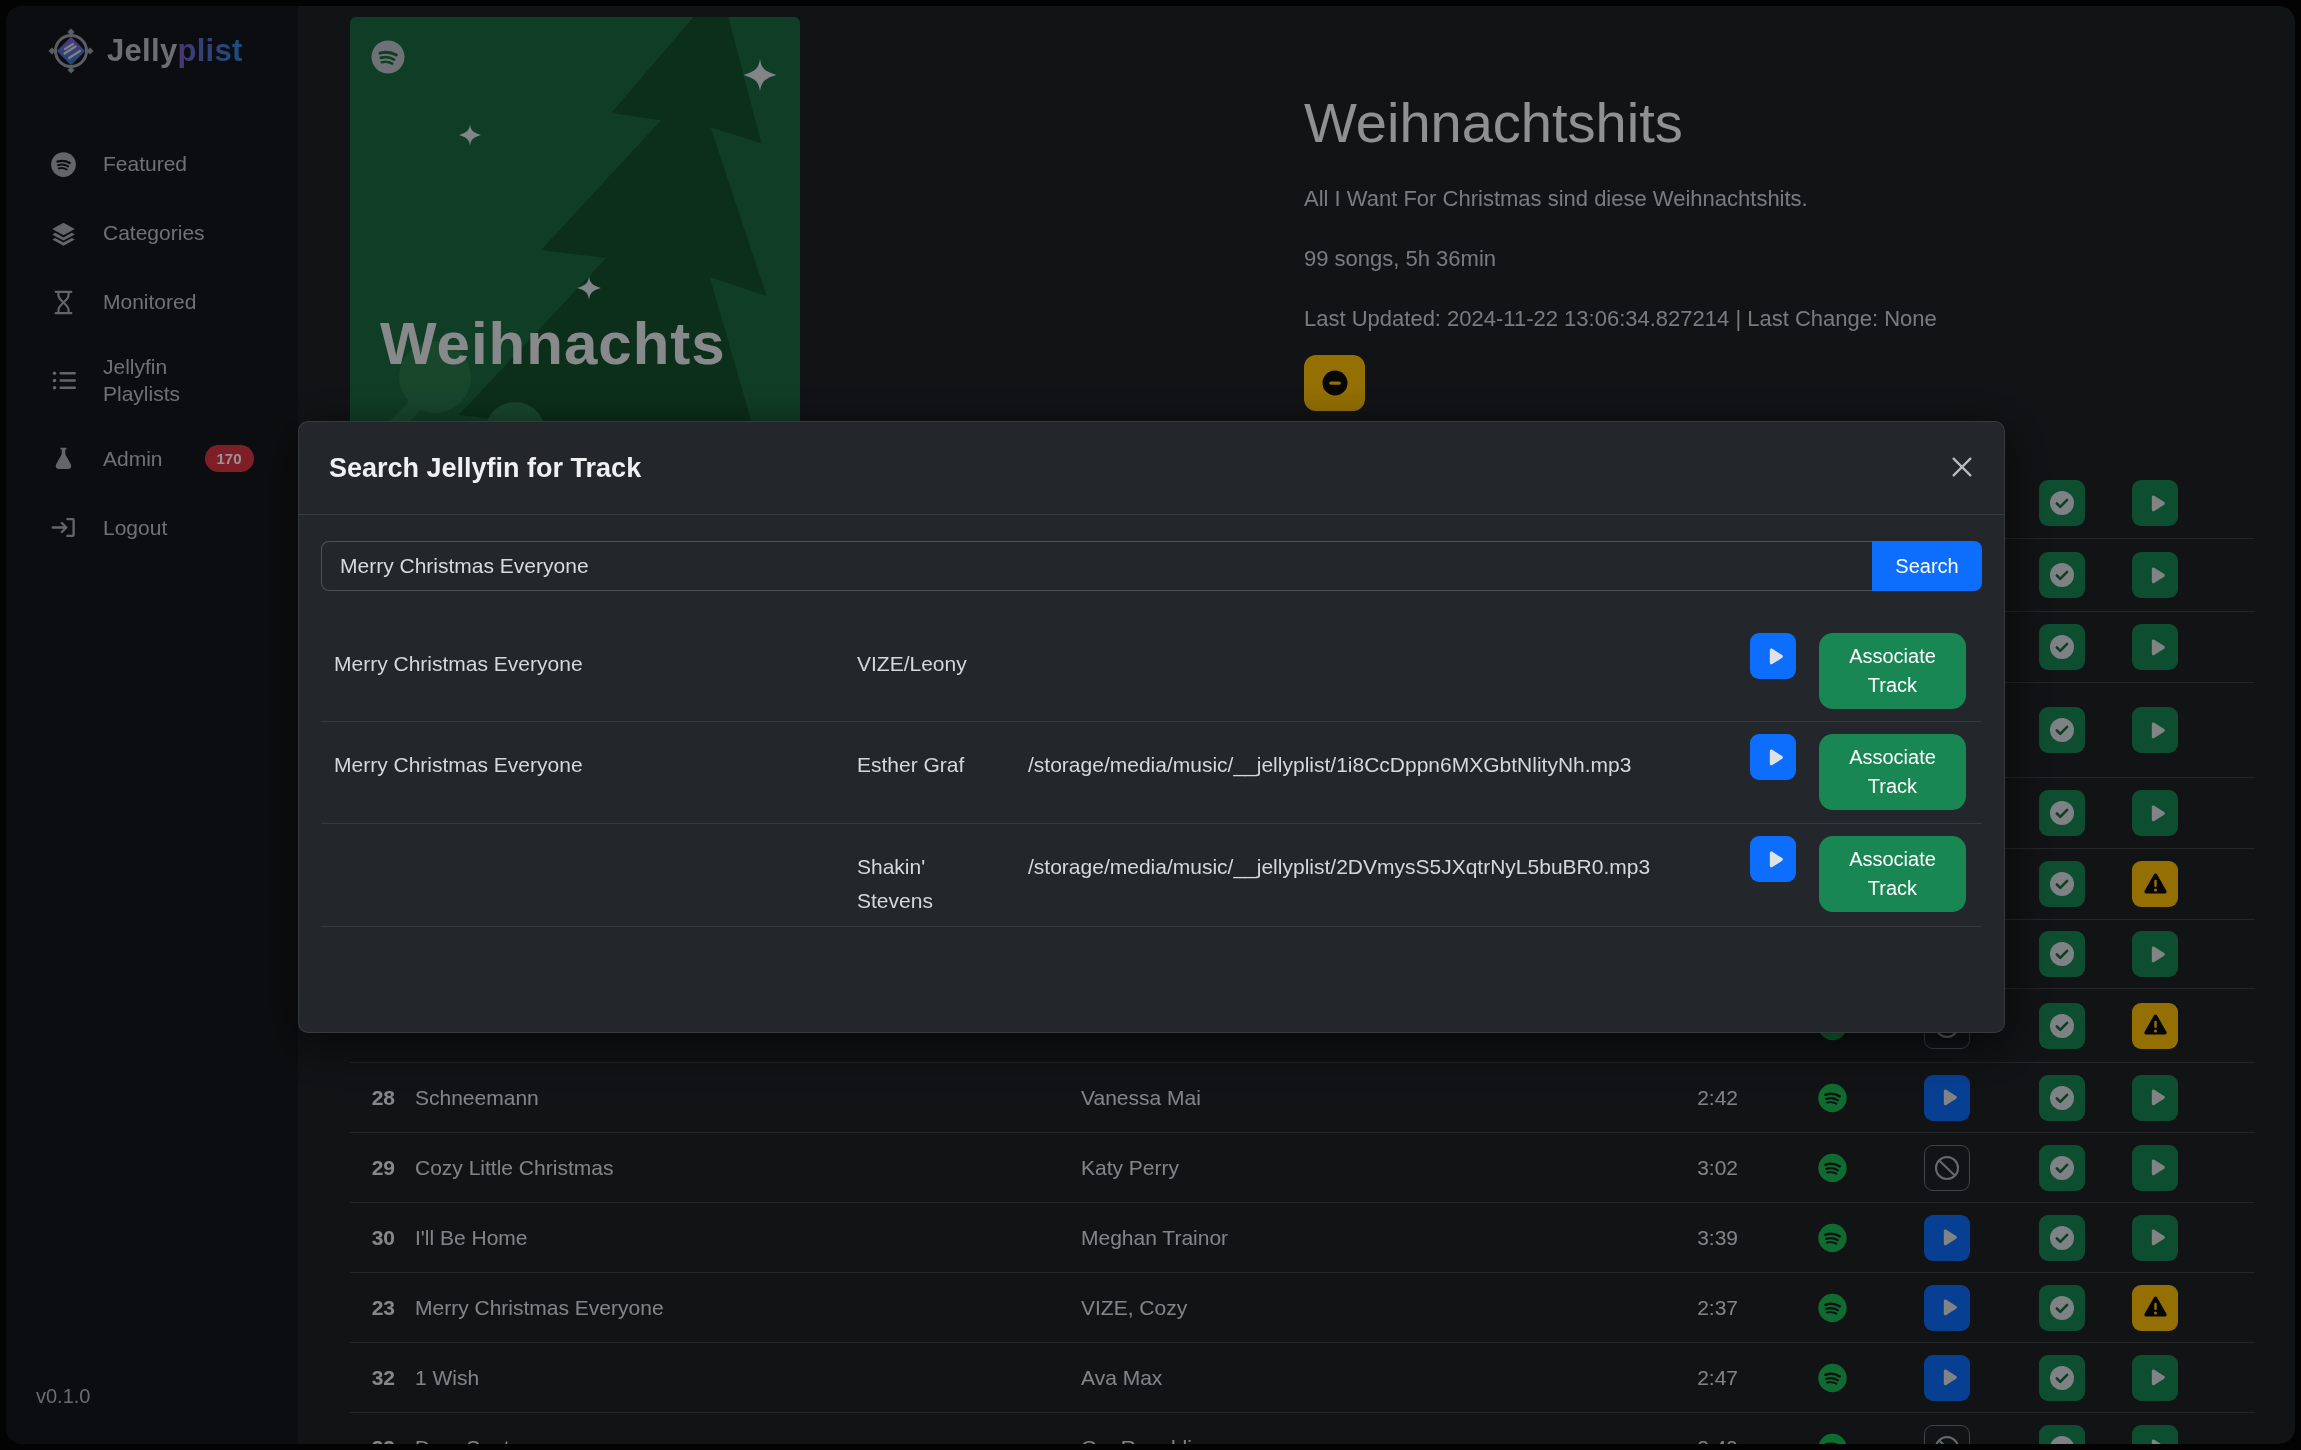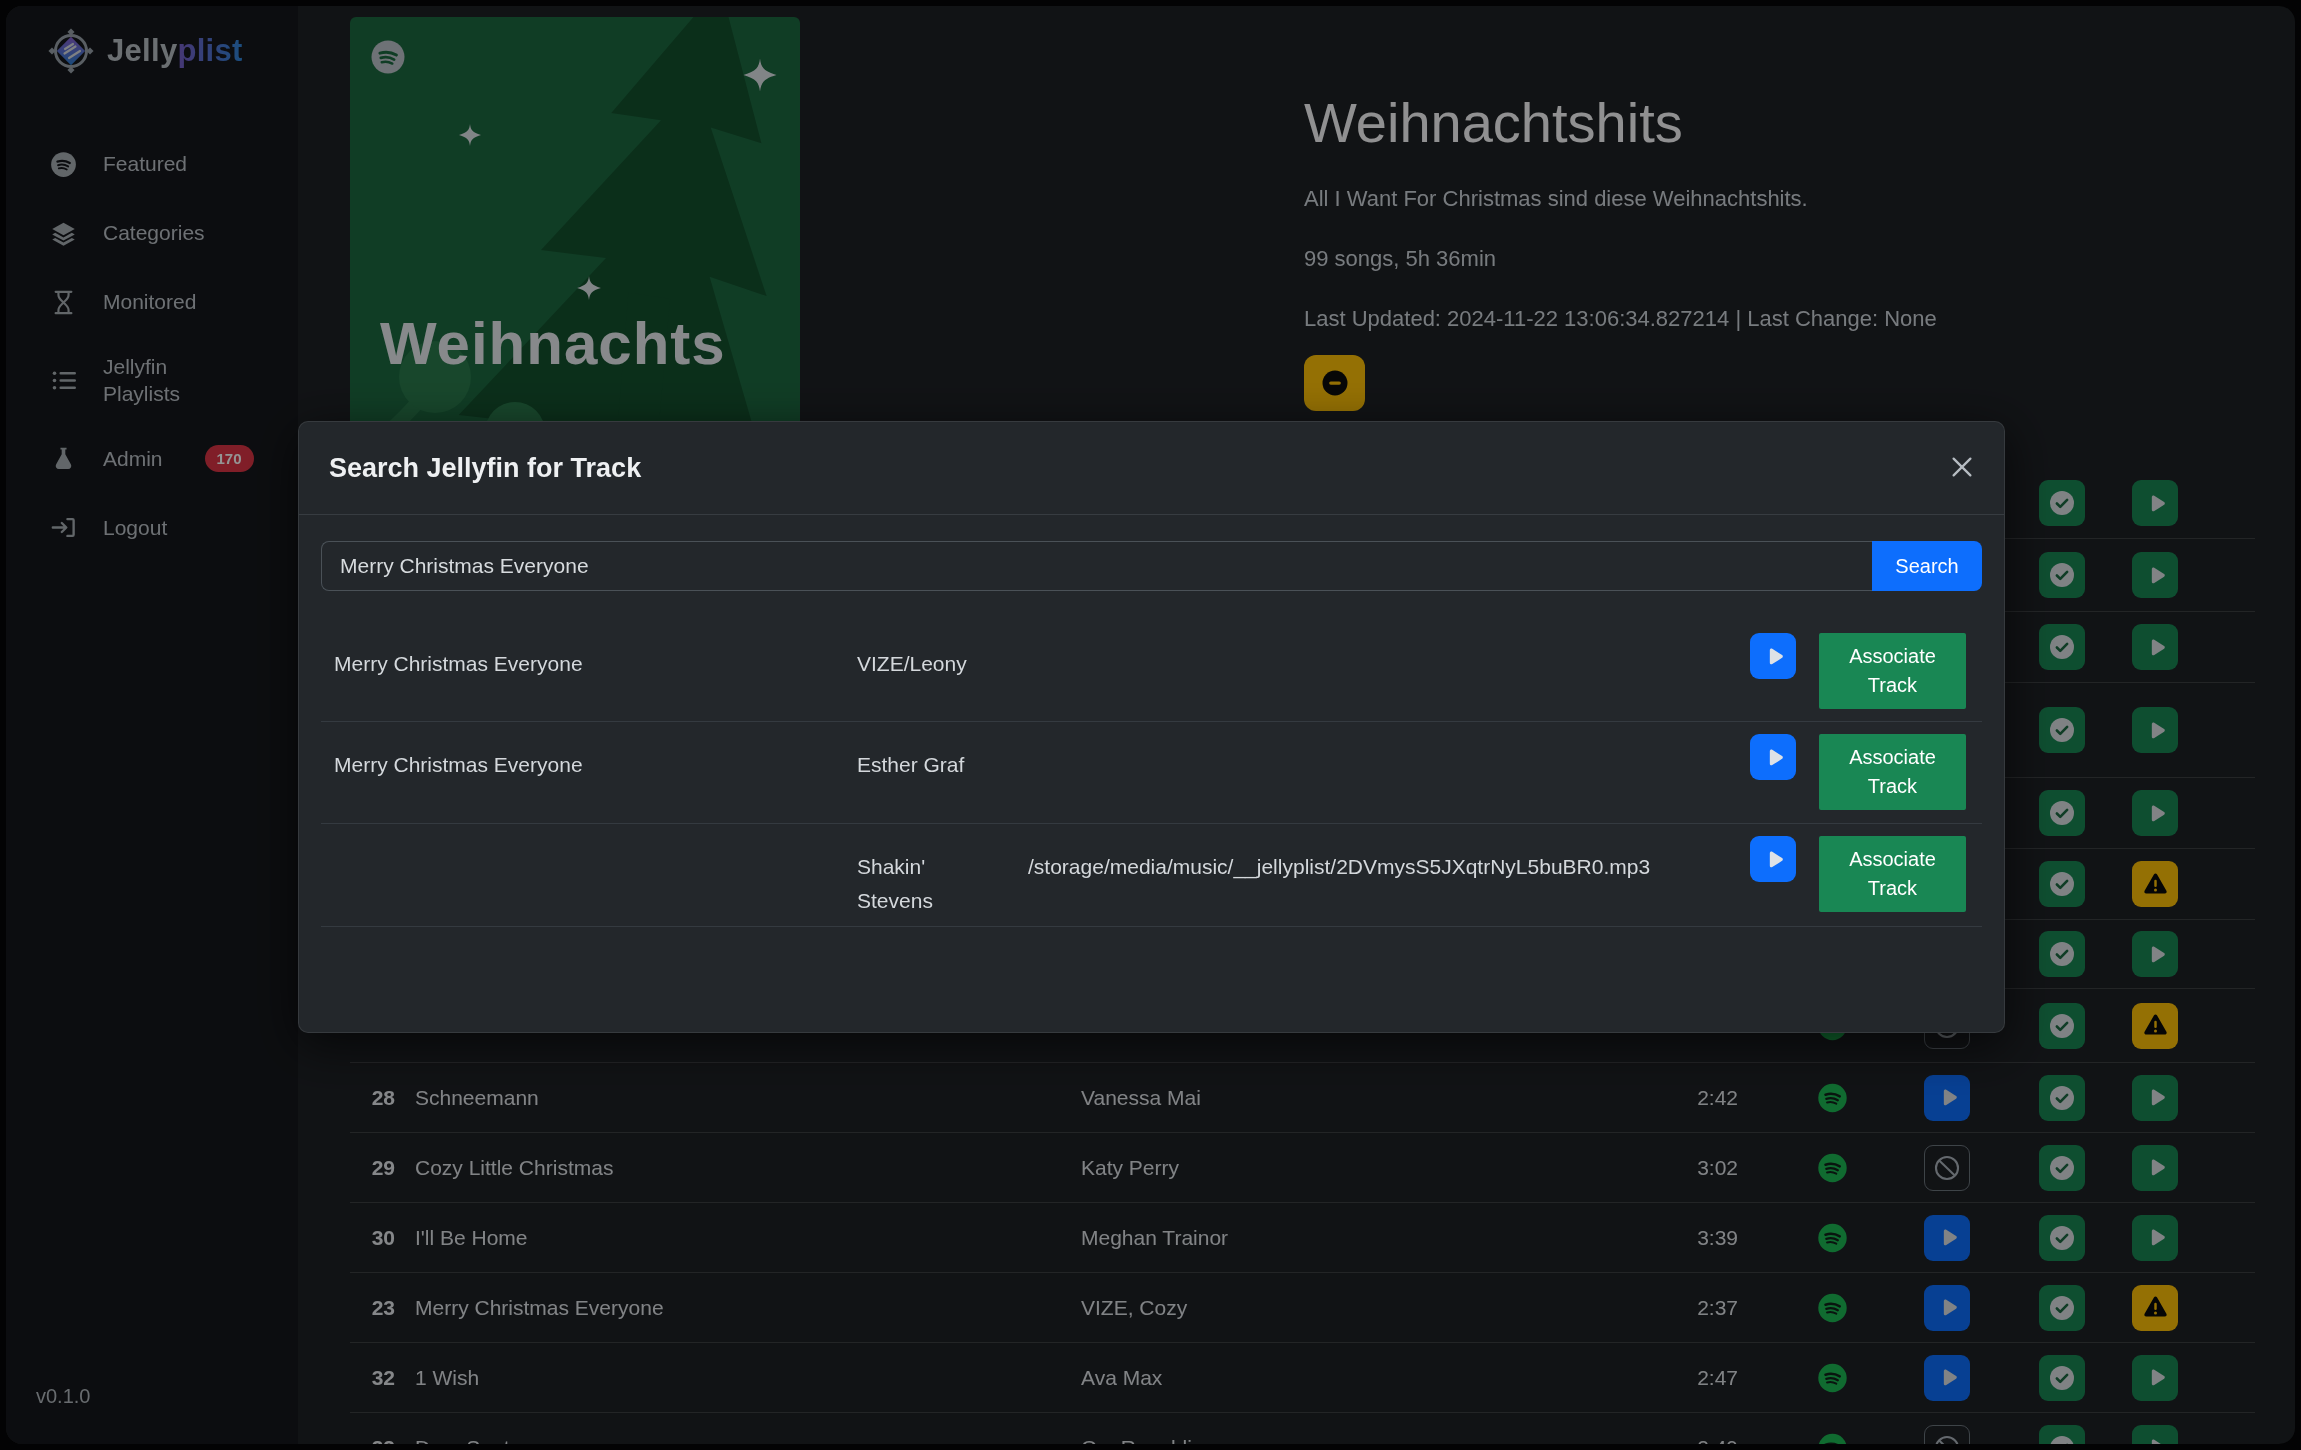--- a/index.html
+++ b/index.html
@@ -110,21 +110,21 @@
   .m-row { position:relative; border-bottom:1px solid #343a40; }
   .m-row .mc { position:absolute; top:26px; font-size:21px; color:#d4d8dc; line-height:34px; }
   .mc.name  { left:13px;  width:480px; }
   .mc.artist{ left:536px; width:120px; }
   .mc.path  { left:707px; width:710px; white-space:nowrap; }
   .h.name   { left:13px; }
   .h.artist { left:536px; }
   .h.path   { left:707px; }
   .m-play { position:absolute; left:1429px; top:12px; }
   .m-assoc { position:absolute; left:1498px; top:12px; width:147px; height:76px;
-    background:#198754; color:#fff; border:none; border-radius:2px; font-size:20px;
+    background:#198754; color:#fff; border:none; border-radius:14px; font-size:20px;
     line-height:1.45; cursor:pointer; font-family:inherit; padding:0 14px; }
 </style>
 </head>
 <body>
 
 <div class="frame">
 
   <div class="sidebar">
     <div class="logo-row">
       <svg viewBox="0 0 46 46">
@@ -673,20 +673,21 @@
             <button class="sq-btn primary m-play">
               <svg class="i-play" viewBox="0 0 16 16">
      <path d="M5.2 3.2v9.6c0 .95 1.05 1.5 1.85 1l7.5-4.8c.75-.5.75-1.55 0-2.05l-7.5-4.8c-.8-.5-1.85.05-1.85 1.05z" fill="#dee2e6"></path>
               </svg>
             </button>
             <button class="m-assoc">Associate Track</button>
           </div>
           <div class="m-row" style="height: 102px;">
             <div class="mc name">Merry Christmas Everyone</div>
             <div class="mc artist">Esther Graf</div>
+            <div class="mc path">/storage/media/music/__jellyplist/1i8CcDppn6MXGbtNlityNh.mp3</div>
             <button class="sq-btn primary m-play">
               <svg class="i-play" viewBox="0 0 16 16">
      <path d="M5.2 3.2v9.6c0 .95 1.05 1.5 1.85 1l7.5-4.8c.75-.5.75-1.55 0-2.05l-7.5-4.8c-.8-.5-1.85.05-1.85 1.05z" fill="#dee2e6"></path>
               </svg>
             </button>
             <button class="m-assoc">Associate Track</button>
           </div>
           <div class="m-row" style="height: 103px;">
             <div class="mc artist">Shakin' Stevens</div>
             <div class="mc path">/storage/media/music/__jellyplist/2DVmysS5JXqtrNyL5buBR0.mp3</div>

